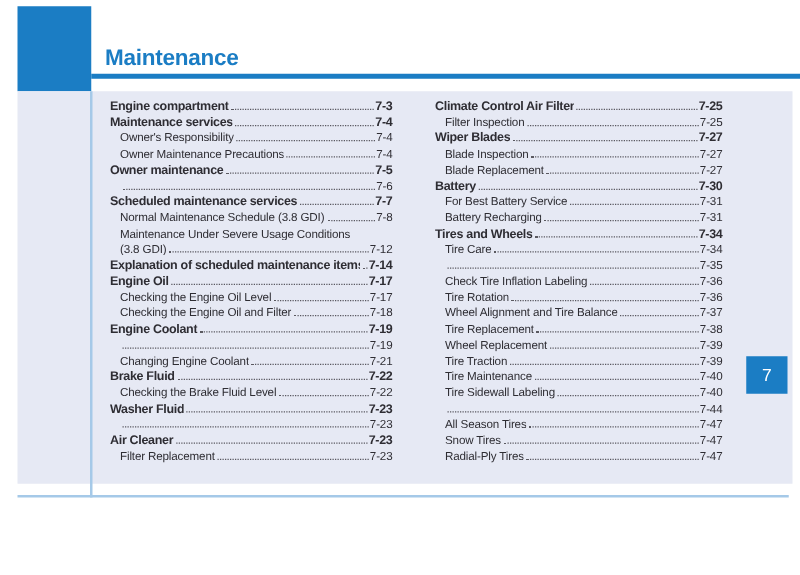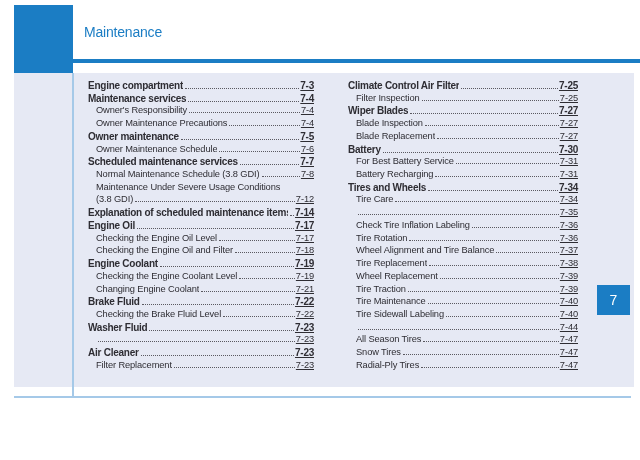--- a/index.html
+++ b/index.html
@@ -13,22 +13,22 @@
   body{
     width:640px;height:460px;position:relative;background:#ffffff;
     font-family:"Liberation Sans","DejaVu Sans",sans-serif;
     overflow:hidden;
   }
   .chapter-block{
     position:absolute;left:14px;top:5px;width:59px;height:68px;
     background:var(--accent-blue);
   }
   .page-title{
-    position:absolute;left:84px;top:24px;
-    font-size:14px;font-weight:400;letter-spacing:-0.2px;
+    position:absolute;left:84px;top:36px;
+    font-size:18px;font-weight:700;letter-spacing:-0.2px;
     color:var(--accent-blue);
   }
   .title-rule{
     position:absolute;left:73px;top:59px;width:567px;height:4px;
     background:var(--accent-blue);
   }
   .content-panel{
     position:absolute;left:14px;top:73px;width:620px;height:314px;
     background:var(--panel-background);
   }
@@ -54,21 +54,21 @@
     color:var(--text-color);
   }
   .toc-row.main{font-weight:700;font-size:10px;letter-spacing:-0.25px;}
   .toc-row.sub{font-size:9.3px;letter-spacing:-0.12px;padding-left:8px;}
   .toc-label{white-space:nowrap;overflow:hidden;}
   .toc-leader{
     flex:1 1 4px;min-width:3px;
     border-bottom:1.3px dotted var(--dot-color);
     margin:0 1px 2px 2px;
   }
-  .toc-page{white-space:nowrap;text-decoration:underline;}
+  .toc-page{white-space:nowrap;}
 </style>
 </head>
 <body>
 
 <div class="chapter-block"></div>
 
 <h1 class="page-title" style="margin:0;">Maintenance</h1>
 
 <div class="title-rule"></div>
 
@@ -102,21 +102,20 @@
     <span class="toc-label">Owner Maintenance Precautions</span>
     <span class="toc-leader"></span>
     <span class="toc-page">7-4</span>
   </div>
     <div class="toc-row main">
     <span class="toc-label">Owner maintenance</span>
     <span class="toc-leader"></span>
     <span class="toc-page">7-5</span>
   </div>
     <div class="toc-row sub">
-    <span class="toc-label">Owner Maintenance Schedule</span>
     <span class="toc-leader"></span>
     <span class="toc-page">7-6</span>
   </div>
     <div class="toc-row main">
     <span class="toc-label">Scheduled maintenance services</span>
     <span class="toc-leader"></span>
     <span class="toc-page">7-7</span>
   </div>
     <div class="toc-row sub">
     <span class="toc-label">Normal Maintenance Schedule (3.8 GDI)</span>
@@ -151,21 +150,20 @@
     <span class="toc-label">Checking the Engine Oil and Filter</span>
     <span class="toc-leader"></span>
     <span class="toc-page">7-18</span>
   </div>
     <div class="toc-row main">
     <span class="toc-label">Engine Coolant</span>
     <span class="toc-leader"></span>
     <span class="toc-page">7-19</span>
   </div>
     <div class="toc-row sub">
-    <span class="toc-label">Checking the Engine Coolant Level</span>
     <span class="toc-leader"></span>
     <span class="toc-page">7-19</span>
   </div>
     <div class="toc-row sub">
     <span class="toc-label">Changing Engine Coolant</span>
     <span class="toc-leader"></span>
     <span class="toc-page">7-21</span>
   </div>
     <div class="toc-row main">
     <span class="toc-label">Brake Fluid</span>

